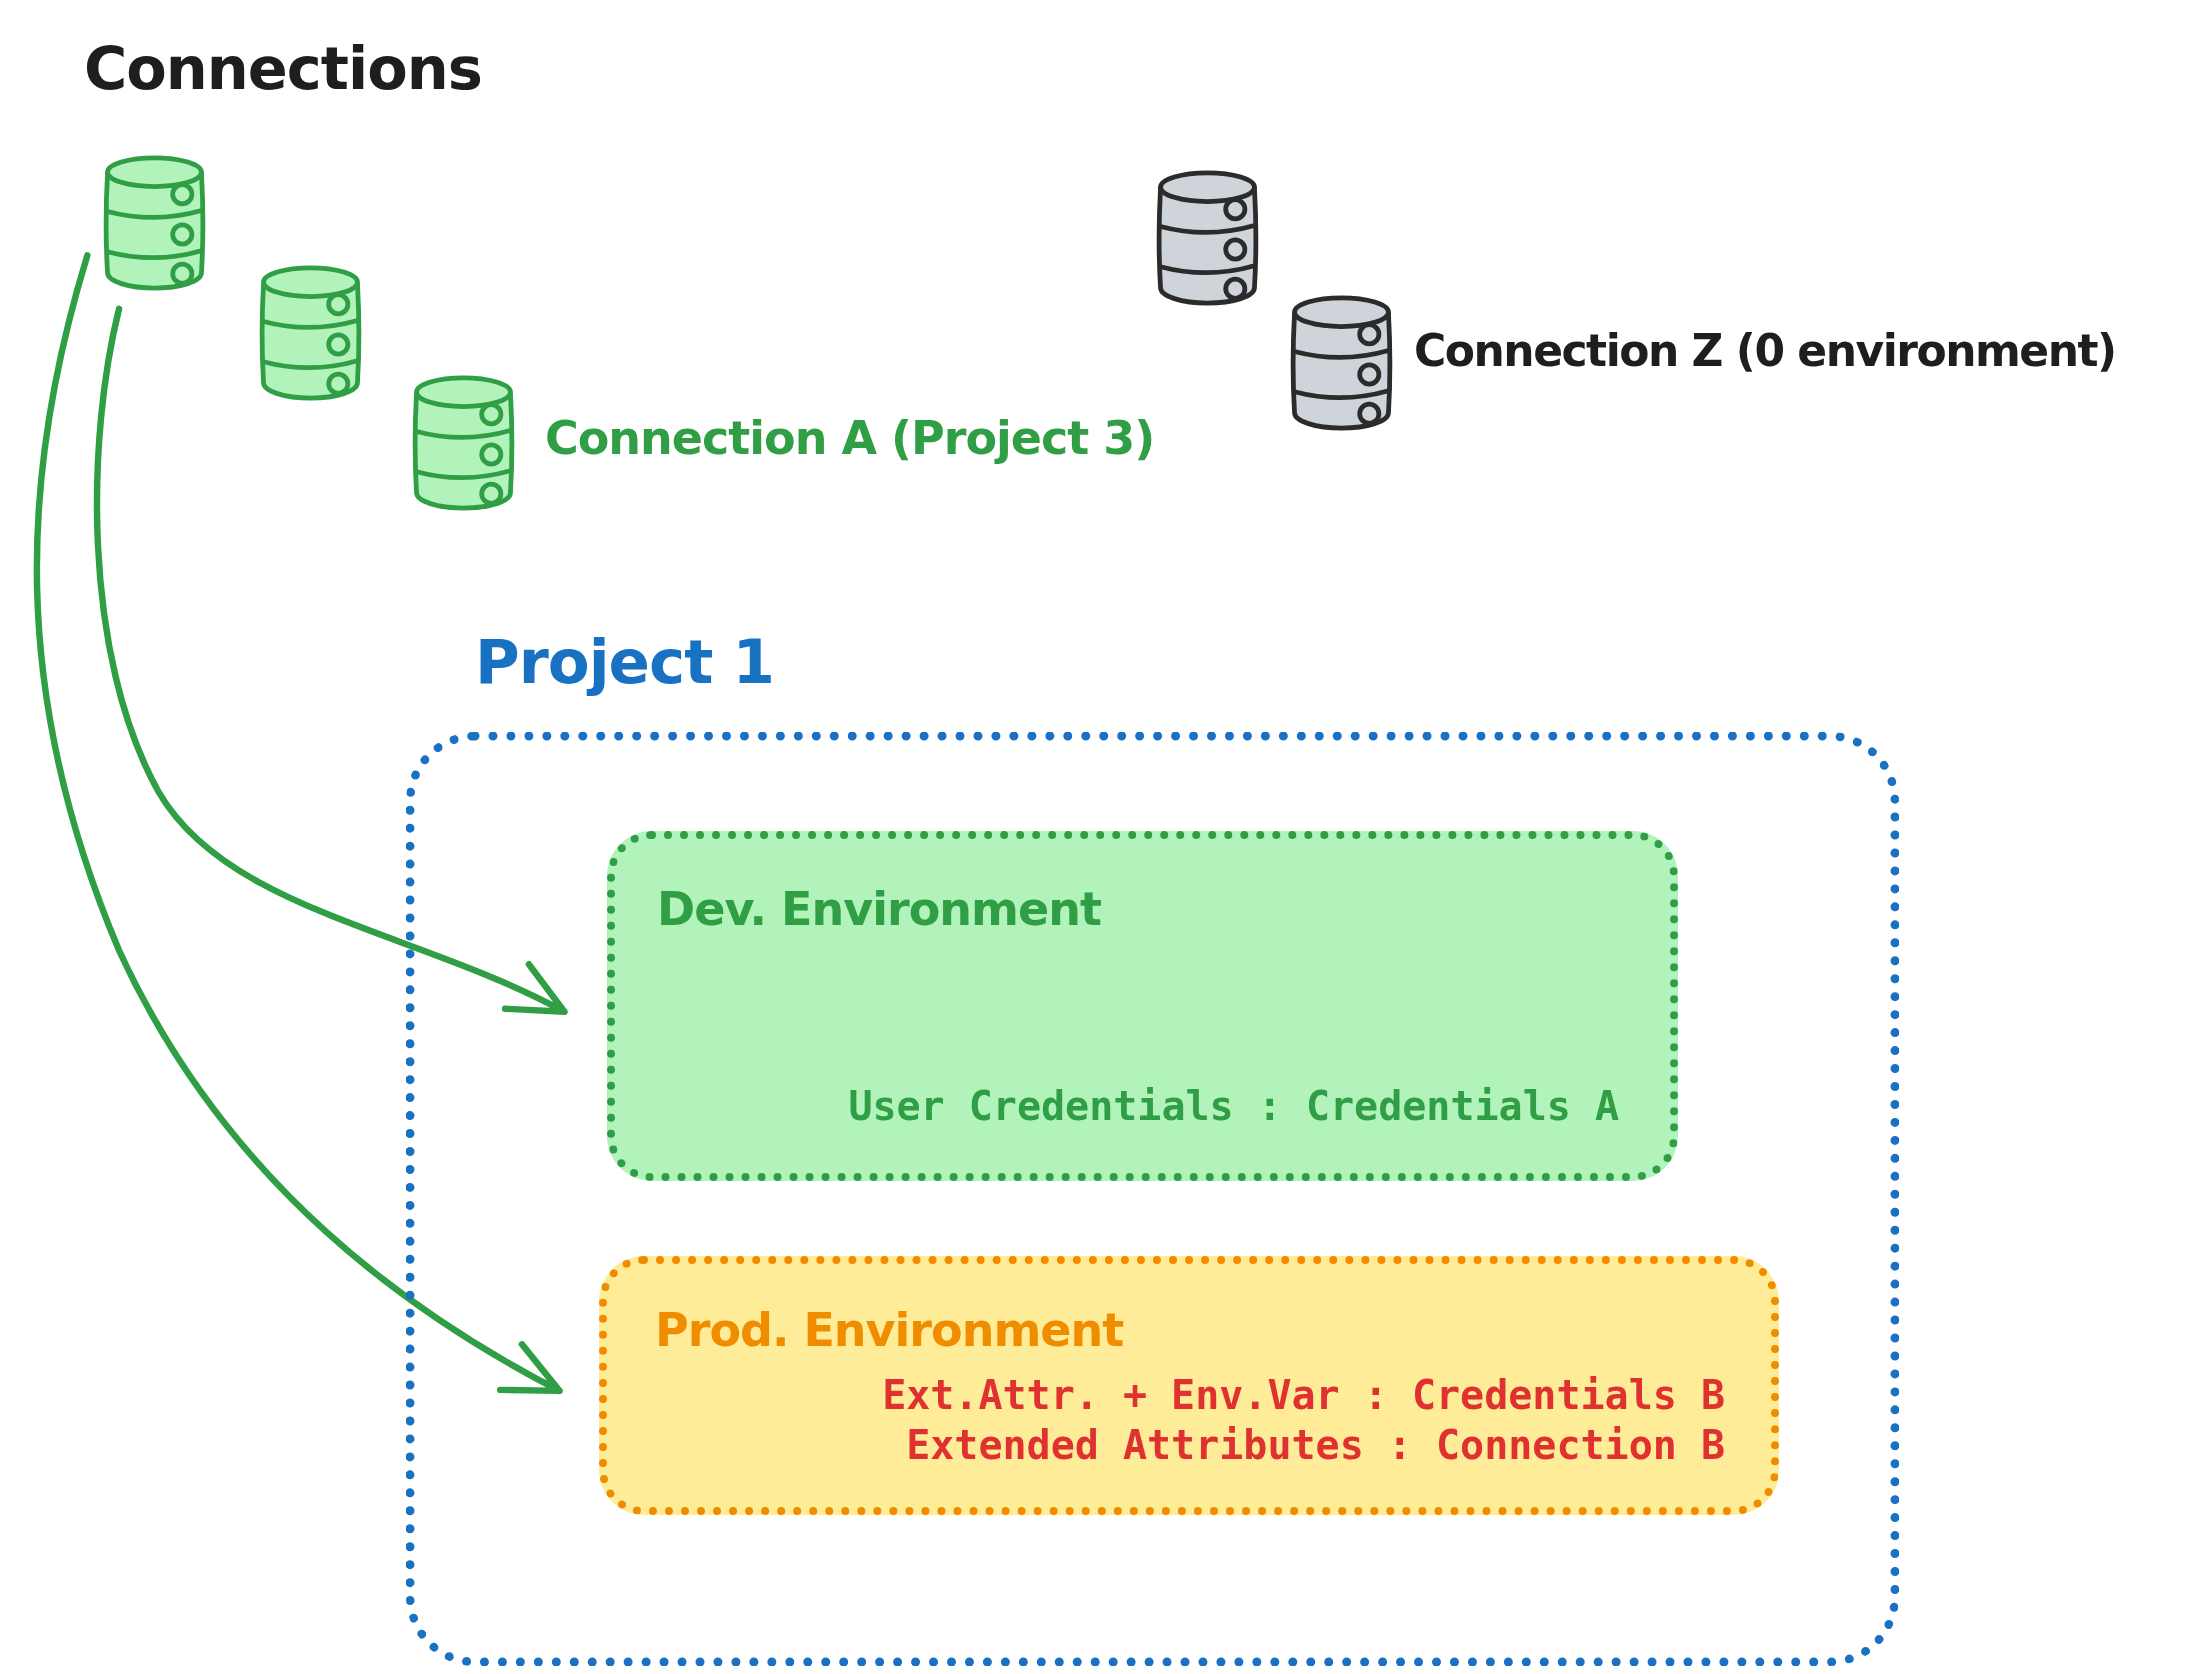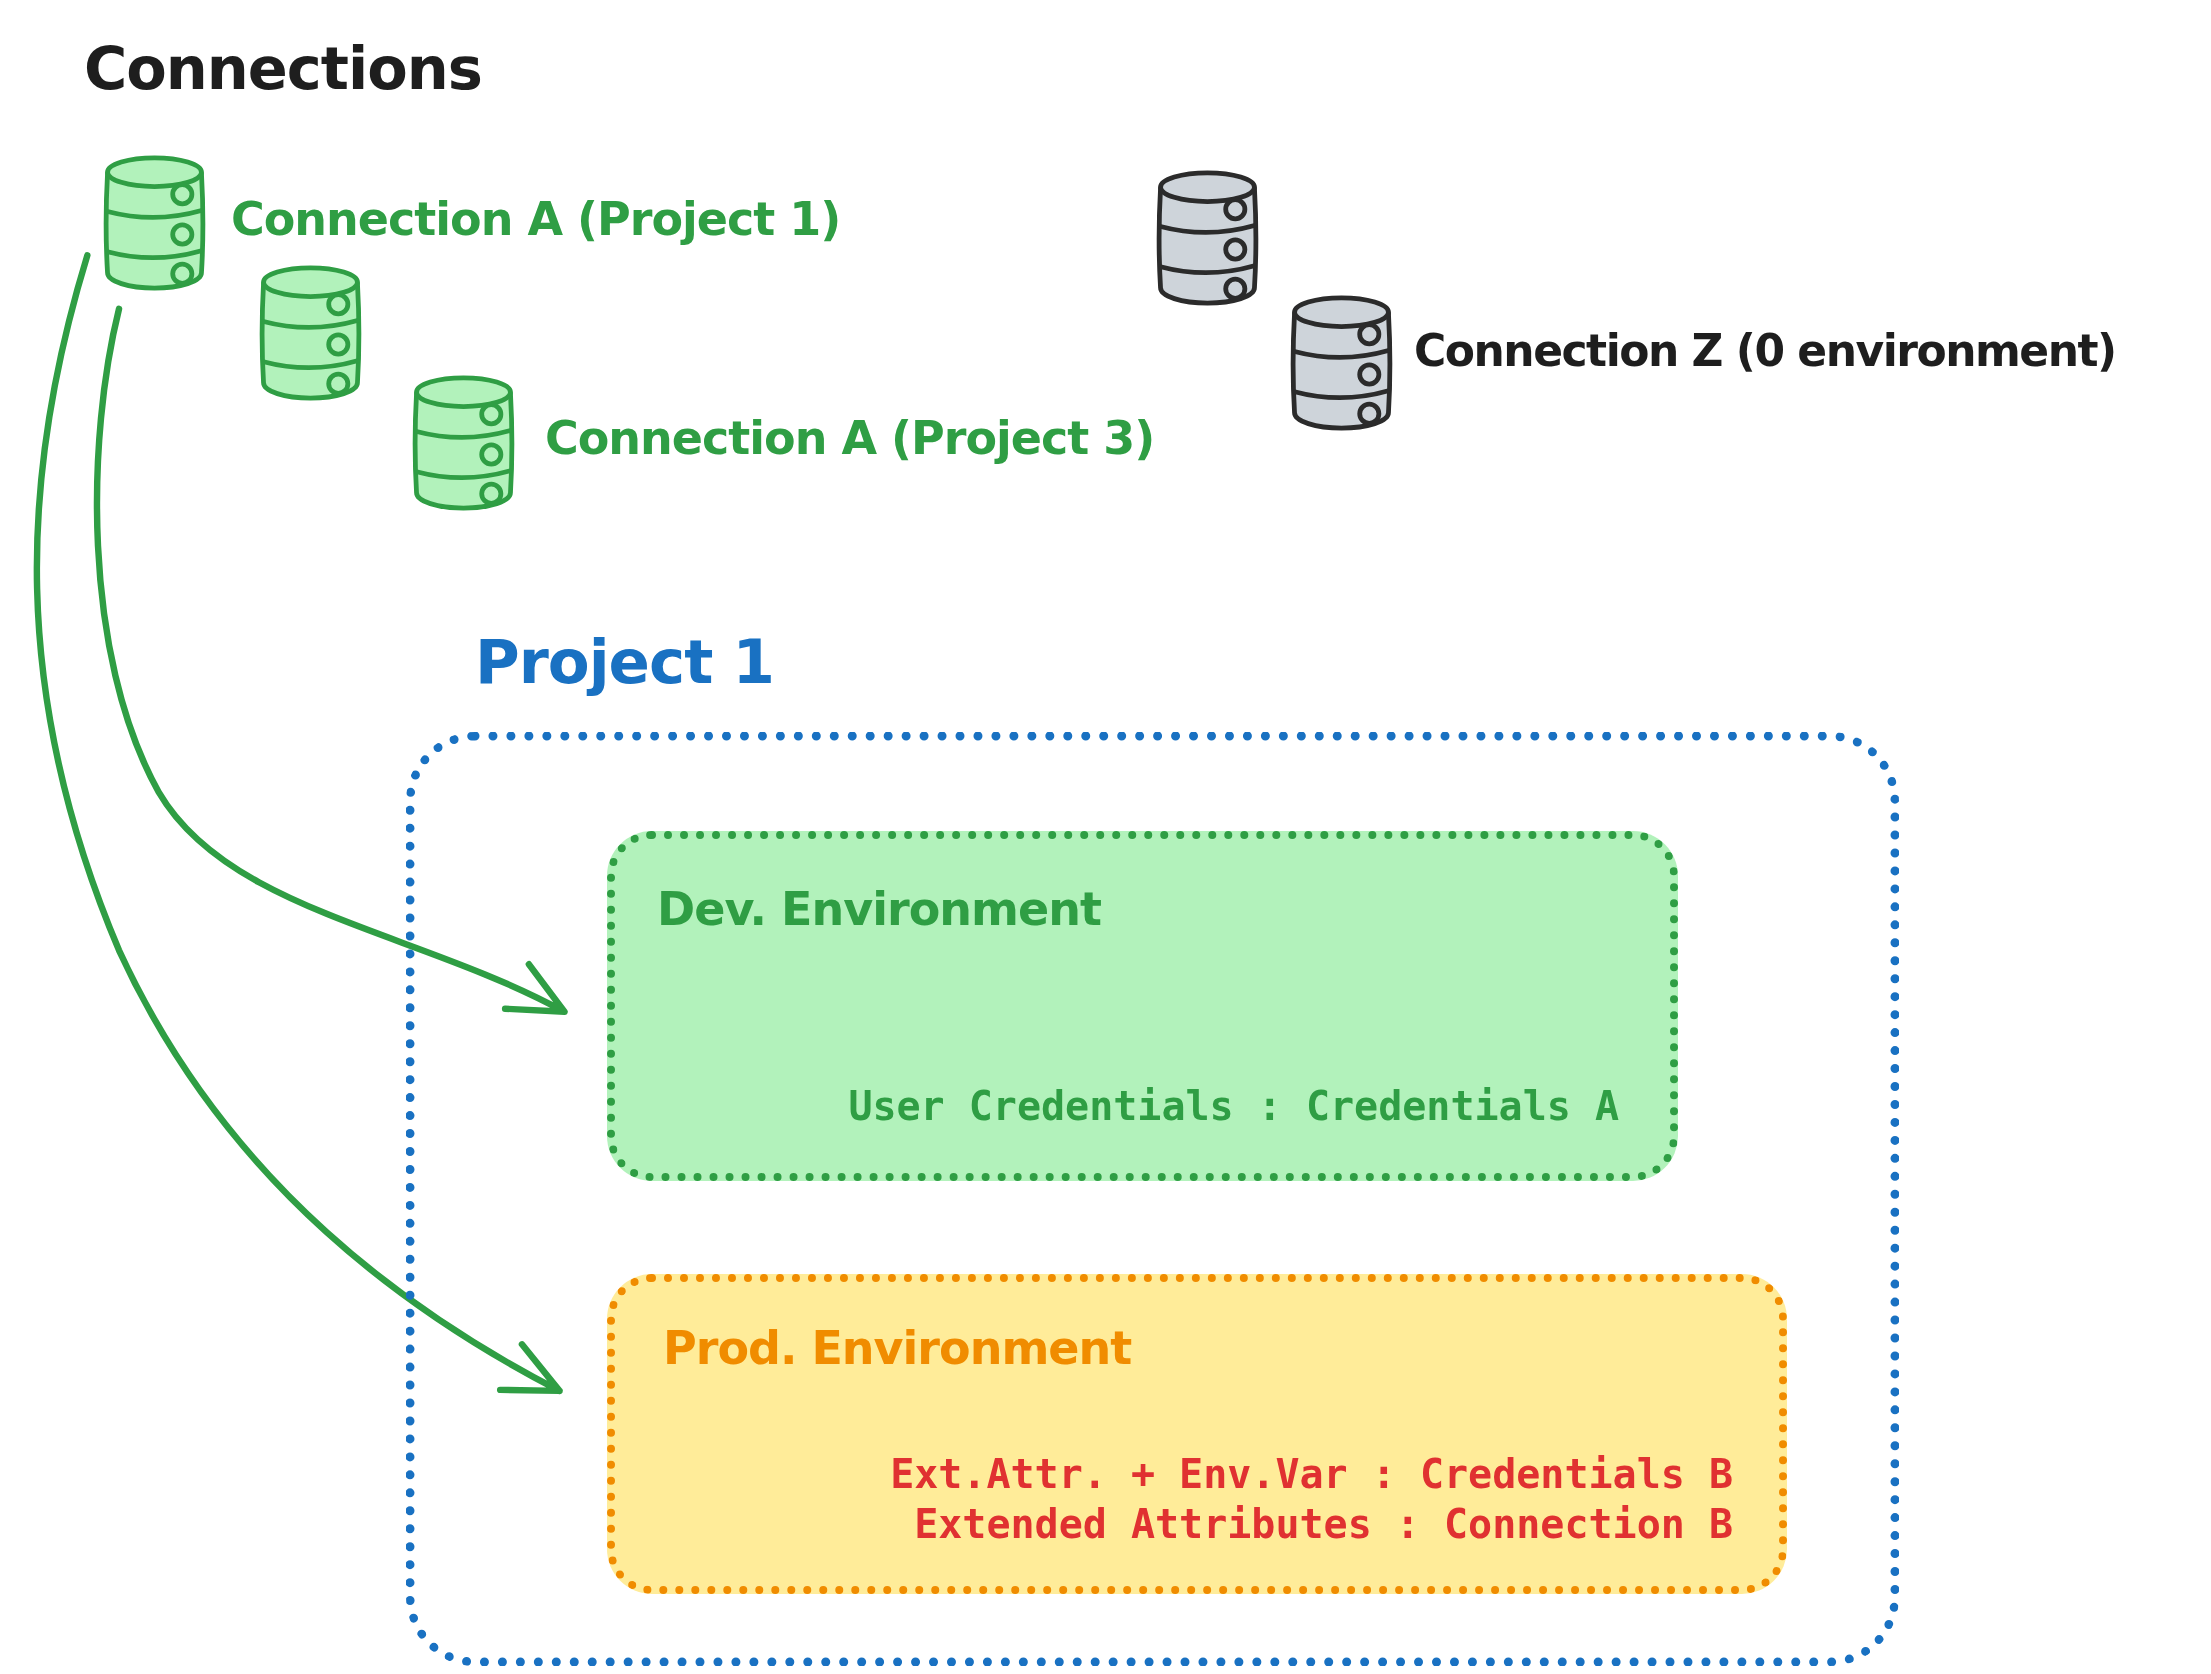--- a/index.html
+++ b/index.html
@@ -69,25 +69,24 @@
     position: absolute;
     border-radius: 45px;
   }
   .env-dev {
     left: 192px; top: 90px;
     width: 1071px; height: 350px;
     background: var(--c-green-fill);
     border: 8px dotted var(--c-green);
   }
   .env-prod {
-    left: 192px; top: 515px;
-    width: 1180px; height: 320px;
+    left: 184px; top: 515px;
+    width: 1180px; height: 259px;
     background: var(--c-yellow-fill);
     border: 8px dotted var(--c-orange);
-    margin-top: 18px;
   }
   .env-title {
     position: absolute;
     font-size: 46px; font-weight: bold; white-space: nowrap; letter-spacing: -1px;
   }
   .env-dev  .env-title { left: 42px; top: 43px; color: var(--c-green); }
   .env-prod .env-title { left: 48px; top: 39px; color: var(--c-orange); }
 
   .mono {
     font-family: "DejaVu Sans Mono", monospace;
@@ -154,21 +153,20 @@
       <use href="#db-cylinder"></use>
     </svg>
 
   <svg class="db db-gray db-y" viewBox="0 0 116 145" width="115" height="144">
       <use href="#db-cylinder"></use>
     </svg>
   <svg class="db db-gray db-z" viewBox="0 0 116 145" width="115" height="144">
       <use href="#db-cylinder"></use>
     </svg>
 
-  <div class="conn-label conn-green hand label-a1">Connection A (Project 1)</div>
   <div class="conn-label conn-green hand label-a3">Connection A (Project 3)</div>
   <div class="conn-label conn-ink hand label-z">Connection Z (0 environment)</div>
 
   <div class="project-title hand">Project 1</div>
 
   <div class="project-box">
 
     <div class="env-box env-dev">
       <div class="env-title">Dev. Environment</div>
       <div class="mono dev-mappings">User Credentials : Credentials A</div>

